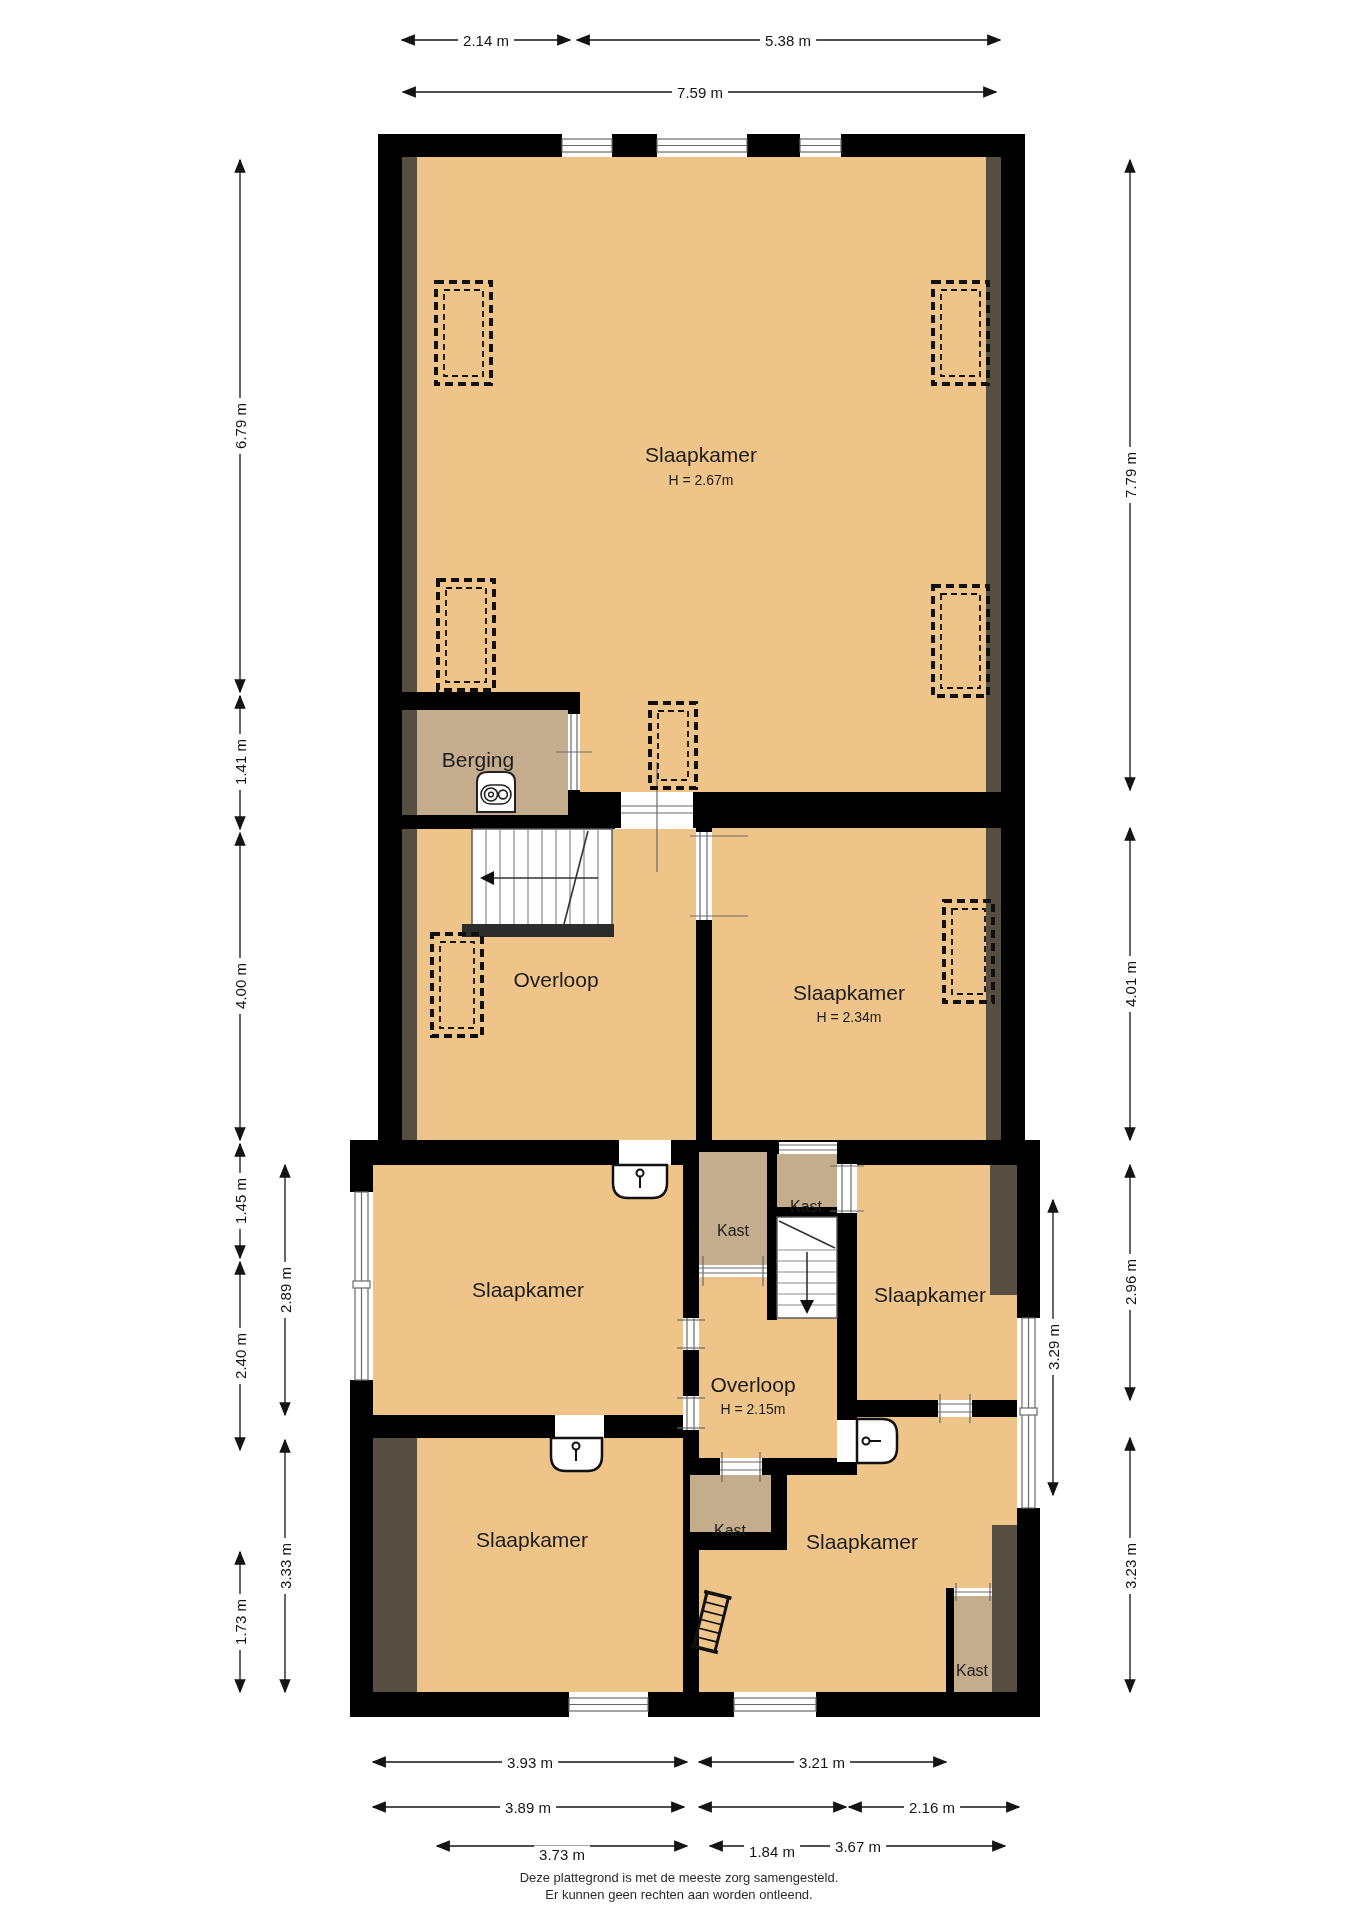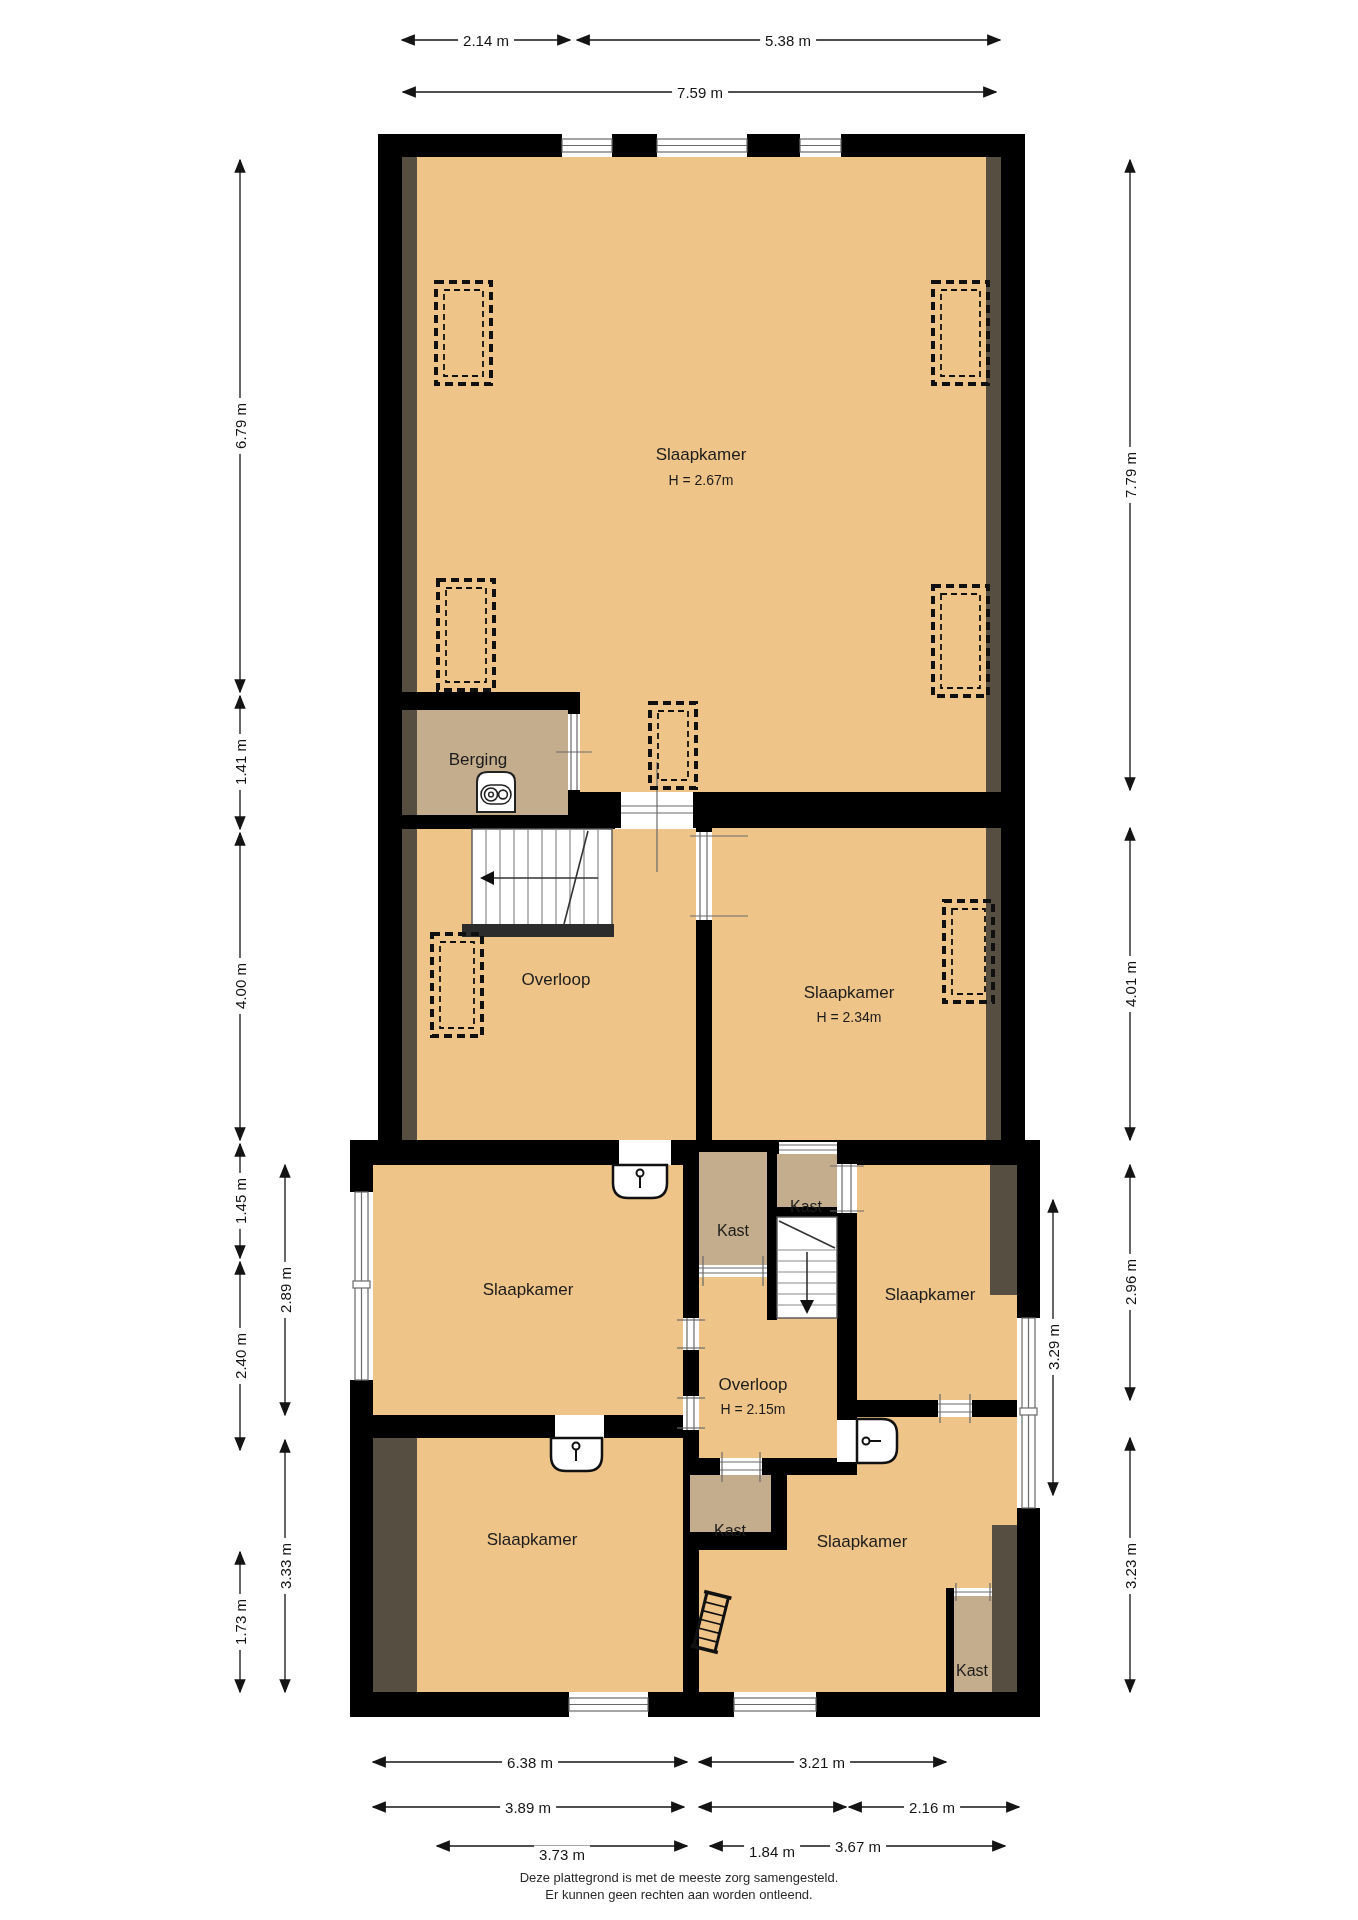--- a/index.html
+++ b/index.html
@@ -1,20 +1,20 @@
 <!DOCTYPE html>
 <html><head>
 <meta charset="utf-8">
 <style>
   html,body{margin:0;padding:0;background:#fff;}
   .stage{position:relative;width:1358px;height:1920px;background:#ffffff;
          font-family:"Liberation Sans",sans-serif;overflow:hidden;}
   .stage svg{position:absolute;left:0;top:0;}
   .lbl{position:absolute;transform:translate(-50%,-50%);text-align:center;
-       color:#1c1c1c;font-size:17px;white-space:nowrap;}
+       color:#1c1c1c;font-size:21px;white-space:nowrap;}
   .sub{font-size:14px;}
   .kast{font-size:16px;margin-top:26px;}
   .dim{position:absolute;transform:translate(-50%,-50%);background:#fff;
        padding:0 5px;font-size:15px;color:#141414;white-space:nowrap;}
   .dim.v{transform:translate(-50%,-50%) rotate(-90deg);}
   .footer-line{position:absolute;left:0;width:100%;text-align:center;
        font-size:13px;color:#2a2a2a;}
 </style>
 </head>
 <body>
@@ -384,21 +384,21 @@
 <div class="dim v" style="left:285px;top:1290px;">2.89 m</div>
 <div class="dim v" style="left:285px;top:1566px;">3.33 m</div>
 
 <div class="dim v" style="left:1130px;top:475px;">7.79 m</div>
 <div class="dim v" style="left:1130px;top:984px;">4.01 m</div>
 <div class="dim v" style="left:1130px;top:1282px;">2.96 m</div>
 <div class="dim v" style="left:1130px;top:1566px;">3.23 m</div>
 
 <div class="dim v" style="left:1053px;top:1347px;">3.29 m</div>
 
-<div class="dim" style="left:530px;top:1762px;">6.38 m</div>
+<div class="dim" style="left:530px;top:1762px;">3.93 m</div>
 <div class="dim" style="left:822px;top:1762px;">3.21 m</div>
 <div class="dim" style="left:528px;top:1807px;">3.89 m</div>
 <div class="dim" style="left:772px;top:1807px;margin-top:44px;">1.84 m</div>
 <div class="dim" style="left:932px;top:1807px;">2.16 m</div>
 <div class="dim" style="left:562px;top:1846px;margin-top:8px;">3.73 m</div>
 <div class="dim" style="left:858px;top:1846px;">3.67 m</div>
 
 <div class="footer-line" style="top:1870px;">Deze plattegrond is met de meeste zorg samengesteld.</div>
 <div class="footer-line" style="top:1887px;">Er kunnen geen rechten aan worden ontleend.</div>
 

